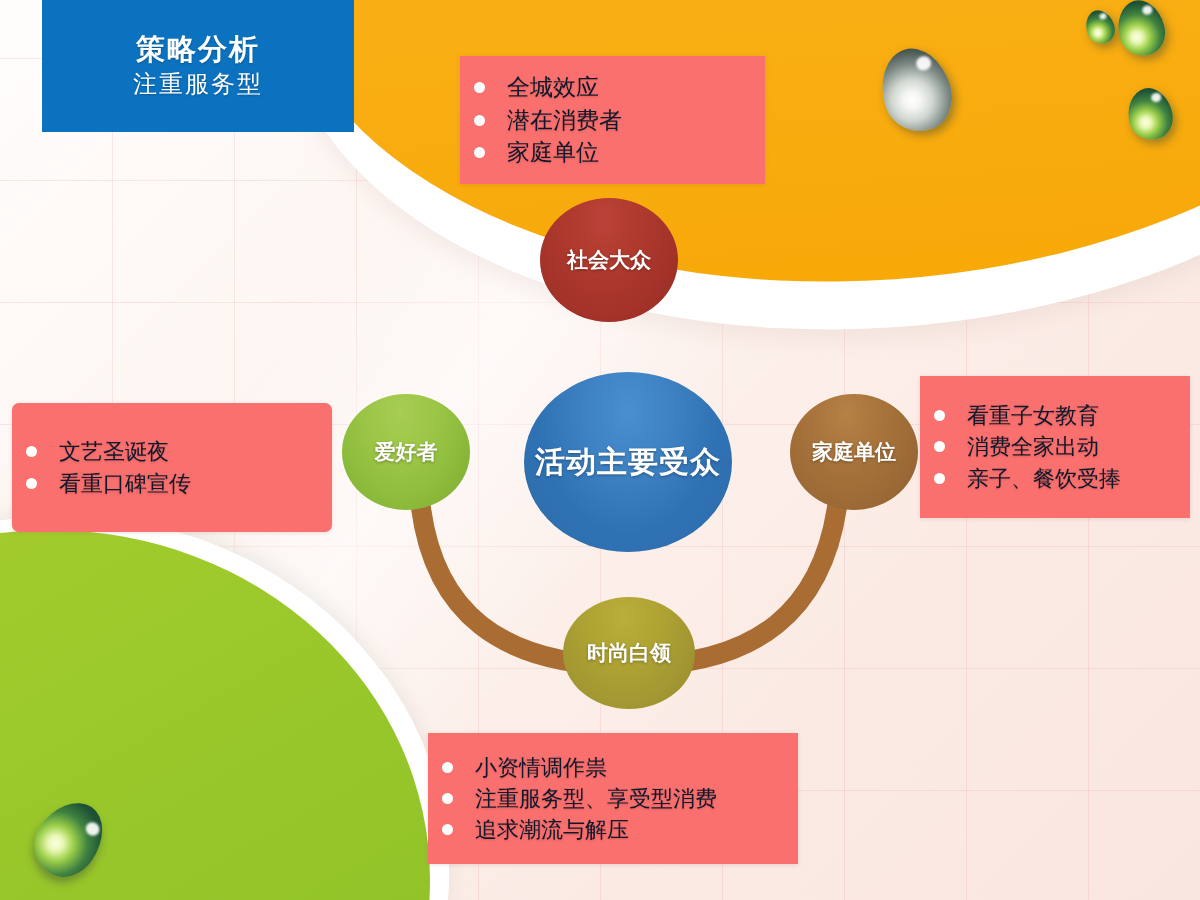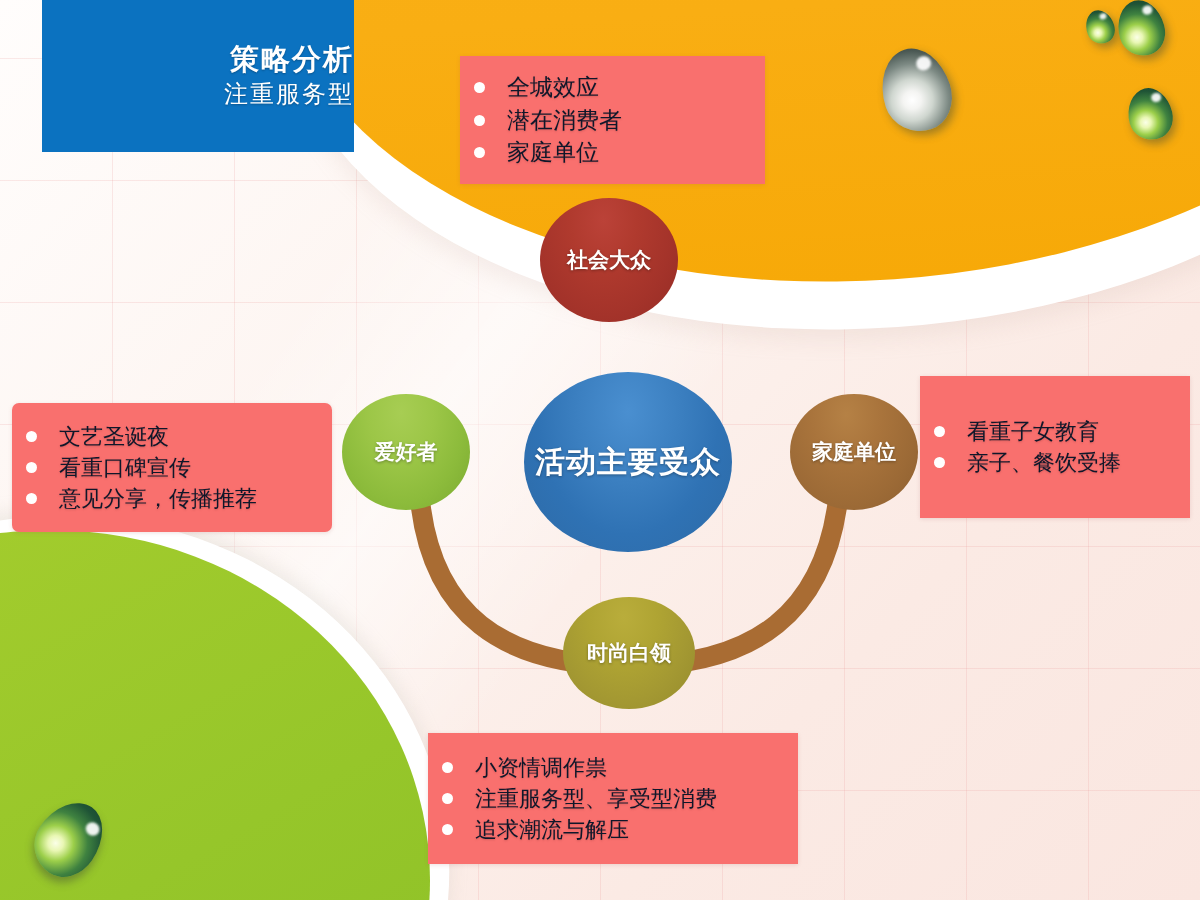--- a/index.html
+++ b/index.html
@@ -115,25 +115,25 @@
       radial-gradient(circle at 40% 60%, #ffffff 0%, #f4f4f2 14%, #cfd6cf 32%,
                       #7d8a84 56%, #4a5853 76%, #36423e 100%);
   }
 
   
   .title-plate {
     position: absolute;
     left: 42px;
     top: 0;
     width: 312px;
-    height: 152px;
+    height: 132px;
     background: #0b72c0;
     display: flex;
     flex-direction: column;
-    align-items: flex-end;
+    align-items: center;
     justify-content: center;
     color: #ffffff;
     text-shadow: 0 1px 2px rgba(0,0,0,0.28);
   }
   .title-main {
     font-size: 29px;
     font-weight: bold;
     letter-spacing: 2px;
     line-height: 1.15;
   }
@@ -328,35 +328,35 @@
   <div class="callout callout-left">
     <ul>
       <li>
         <span class="bullet"></span>
         <span>文艺圣诞夜</span>
       </li>
       <li>
         <span class="bullet"></span>
         <span>看重口碑宣传</span>
       </li>
-      <li>
-        <span class="bullet"></span>
-        <span>意见分享，传播推荐</span>
-      </li>
     </ul>
   </div>
 
   <div class="callout callout-right">
     <ul>
       <li>
         <span class="bullet"></span>
         <span>看重子女教育</span>
       </li>
       <li>
         <span class="bullet"></span>
+        <span>消费全家出动</span>
+      </li>
+      <li>
+        <span class="bullet"></span>
         <span>亲子、餐饮受捧</span>
       </li>
     </ul>
   </div>
 
   <div class="callout callout-bottom">
     <ul>
       <li>
         <span class="bullet"></span>
         <span>小资情调作祟</span>

